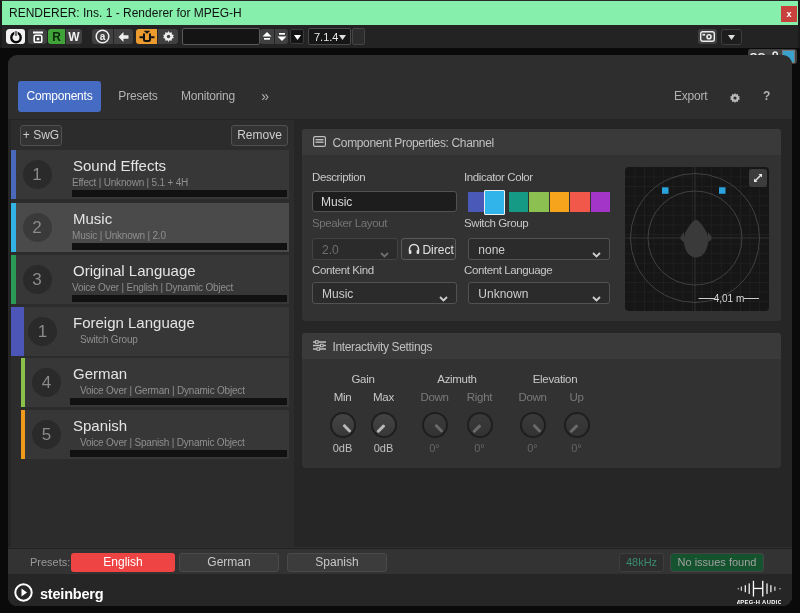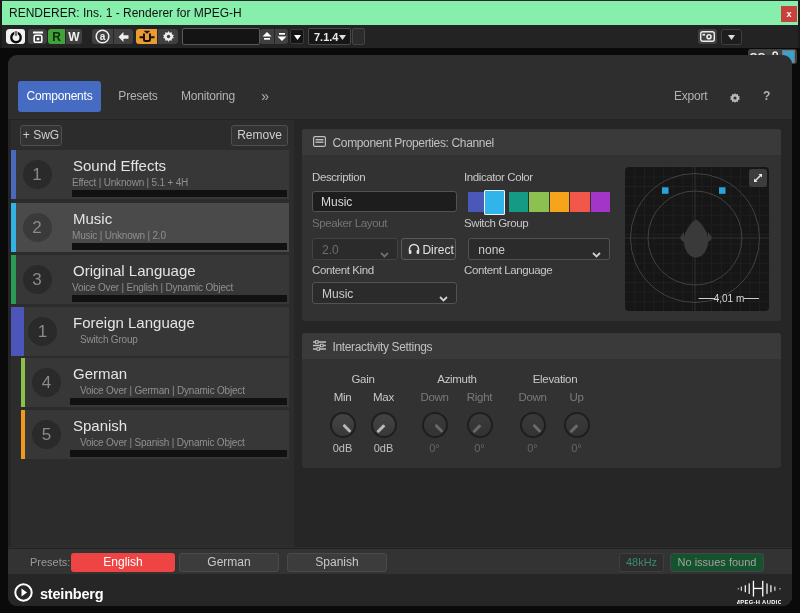--- a/index.html
+++ b/index.html
@@ -147,21 +147,21 @@
         </svg>
       </div>
   </div>
   <div class="abs" style="left:287.5px; top:4px; width:14px; height:15px; background:#141414; border:1px solid #3a3a3a; border-radius:2px;">
       <svg class="abs" style="left:3px; top:5px;" width="7" height="5" viewBox="0 0 7 5">
         <path d="M0 0 h7 L3.5 5 Z" fill="#fff"></path>
       </svg>
     </div>
 
   <div class="abs" style="left:306px; top:3px; width:43px; height:17px; background:#161616; border:1px solid #4a4a4a; border-radius:2px; color:#e8e8e8; font-size:11px;">
-    <span class="abs" style="left:5px; top:2px;font-weight:bold;">7.1.4</span>
+    <span class="abs" style="left:5px; top:2px;">7.1.4</span>
     <svg class="abs" style="right:4px; top:6px;" width="7" height="5" viewBox="0 0 7 5">
         <path d="M0 0 h7 L3.5 5 Z" fill="#ddd"></path>
       </svg>
   </div>
   <div class="abs" style="left:350px; top:3px; width:13px; height:17px; background:#2c2c2c; border:1px solid #444; border-radius:2px;"></div>
 
   <div class="tbgroup" style="left:696px; width:19px;">
     <div class="tbtn" style="width:19px;">
       <svg width="15" height="11" viewBox="0 0 15 11">
           <rect x="0.7" y="0.7" width="13.6" height="9.6" rx="2" fill="none" stroke="#ededed" stroke-width="1.4"></rect>
@@ -298,20 +298,26 @@
       <span class="tx">none</span>
         <span class="ch"><svg width="9" height="6" viewBox="0 0 9 6">
             <path d="M1 1 L4.5 4.5 L8 1" fill="none" stroke-width="1.8"></path>
           </svg></span>
     </div>
 
     <div class="label" style="left:10.5px; top:135px;">Content Kind</div>
     <div class="label" style="left:162.5px; top:135px;">Content Language</div>
     <div class="dd" style="left:10.5px; top:152.5px; width:144.5px; height:22px;">
       <span class="tx">Music</span>
+        <span class="ch"><svg width="9" height="6" viewBox="0 0 9 6">
+            <path d="M1 1 L4.5 4.5 L8 1" fill="none" stroke-width="1.8"></path>
+          </svg></span>
+    </div>
+    <div class="dd" style="left:166.8px; top:152.5px; width:141.7px; height:22px;">
+      <span class="tx">Unknown</span>
         <span class="ch"><svg width="9" height="6" viewBox="0 0 9 6">
             <path d="M1 1 L4.5 4.5 L8 1" fill="none" stroke-width="1.8"></path>
           </svg></span>
     </div>
 
     <div class="abs" style="left:323.5px; top:38px; width:144px; height:144px; background:#161616; border-radius:4px; overflow:hidden;">
       <svg width="144" height="144" viewBox="0 0 144 144">
         <g stroke="#1f1f1f" stroke-width="1">
           <path d="M9.9 0 V144 M19.5 0 V144 M29.1 0 V144 M38.7 0 V144 M48.3 0 V144 M57.9 0 V144 M67.5 0 V144 M77.1 0 V144 M86.7 0 V144 M96.3 0 V144 M105.9 0 V144 M115.5 0 V144 M125.1 0 V144 M134.7 0 V144"></path>
           <path d="M0 9.9 H144 M0 19.5 H144 M0 29.1 H144 M0 38.7 H144 M0 48.3 H144 M0 57.9 H144 M0 67.5 H144 M0 77.1 H144 M0 86.7 H144 M0 96.3 H144 M0 105.9 H144 M0 115.5 H144 M0 125.1 H144 M0 134.7 H144"></path>

